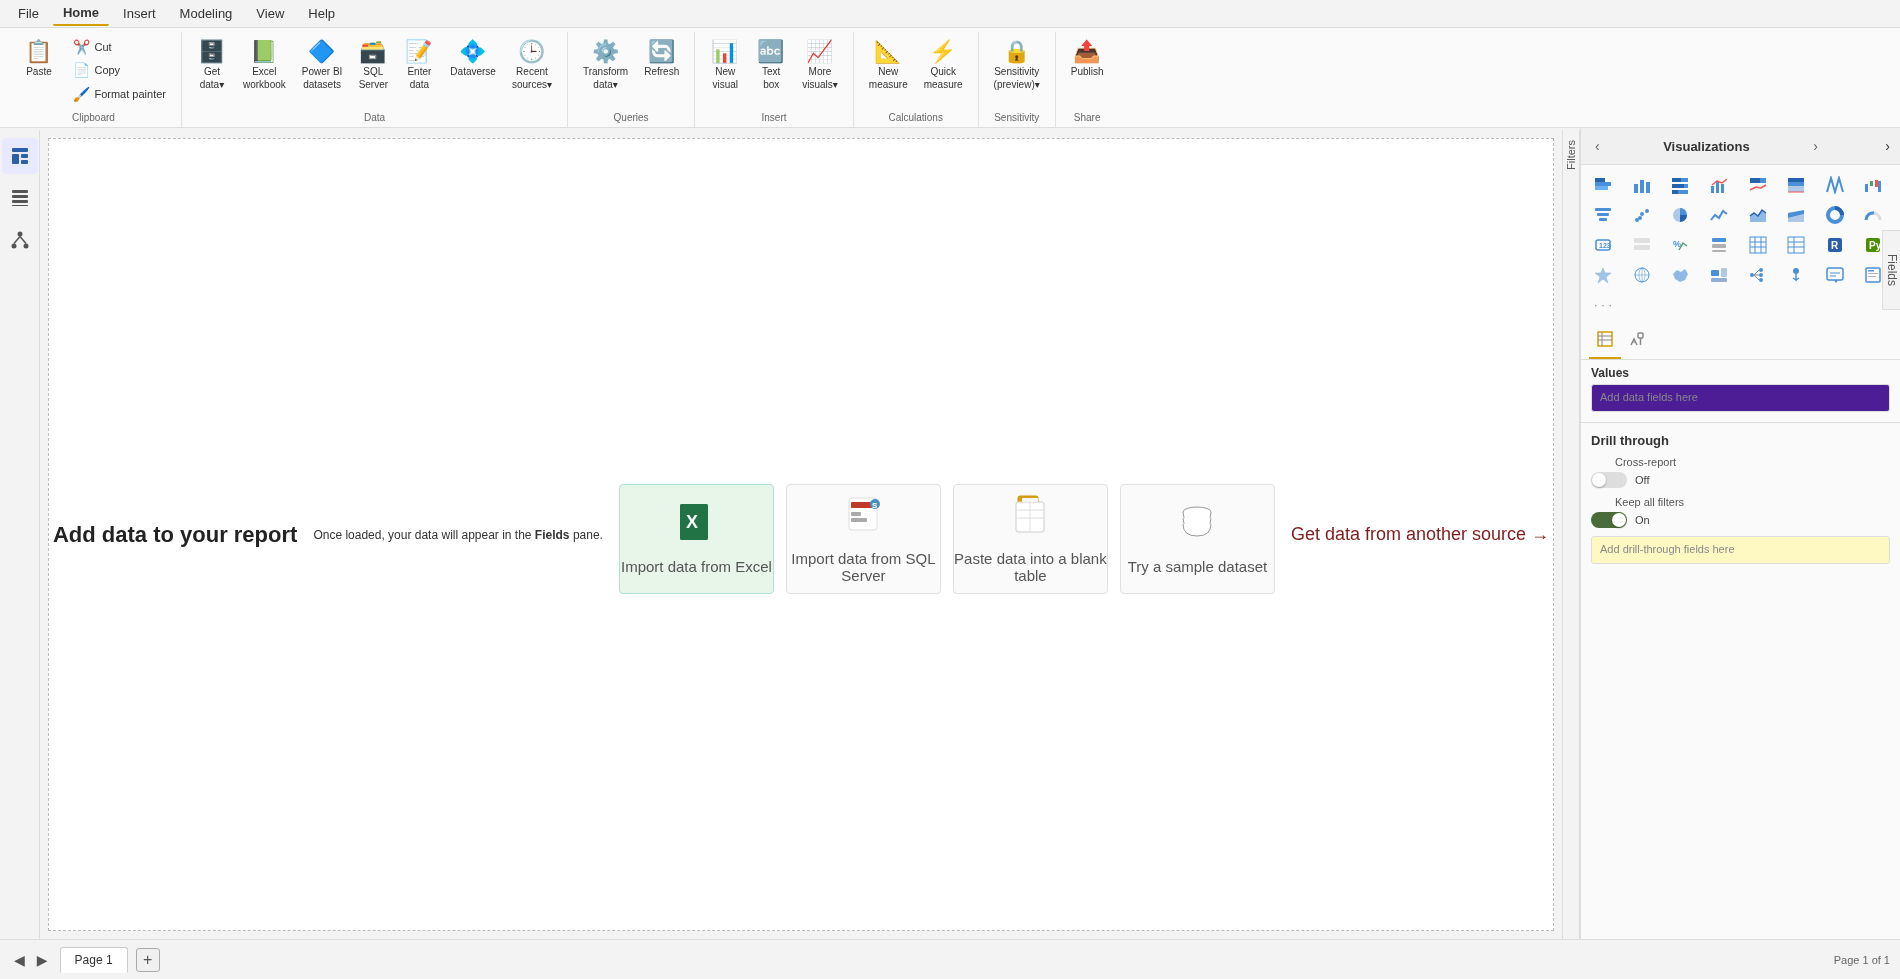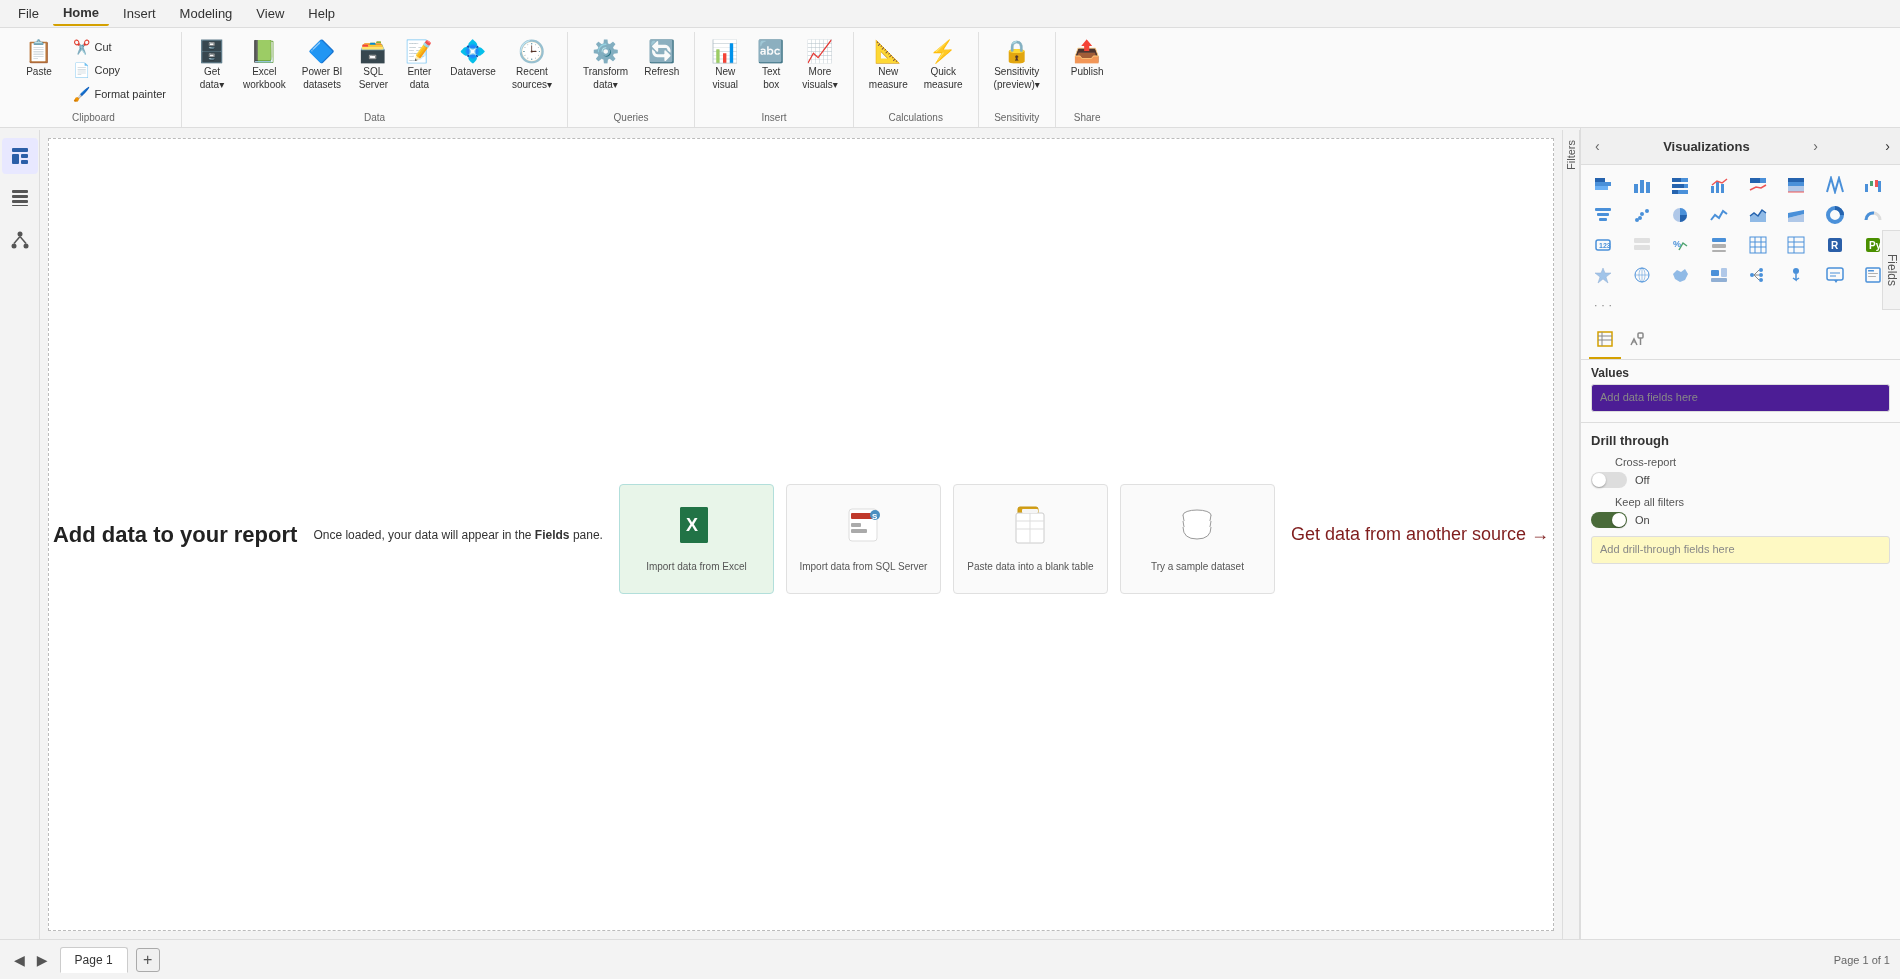--- a/index.html
+++ b/index.html
@@ -90,21 +90,21 @@
       display: flex; gap: 12px; margin-top: 8px;
     }
     .data-card {
       width: 155px; height: 110px;
       border: 1px solid #e0e0e0; border-radius: 4px;
       display: flex; flex-direction: column; align-items: center; justify-content: center;
       gap: 8px; cursor: pointer; background: #fafafa;
     }
     .data-card:first-child { background: #e8f5e9; border-color: #b2dfdb; }
     .data-card .card-icon { font-size: 32px; }
-    .data-card .card-label { font-size: 10px; color: #555; text-align: center; }
+    .data-card .card-label { font-size: 15px; color: #555; text-align: center; }
     .get-data-link { color: #7f1d1d; text-decoration: none; font-size: 18px; cursor: pointer; }
 
     
     .right-panel {
       position: absolute; right: 0; top: 128px;
       width: 320px; bottom: 40px;
       background: #fafafa; border-left: 1px solid #ddd;
       display: flex; flex-direction: column;
     }
     .right-panel-header {

